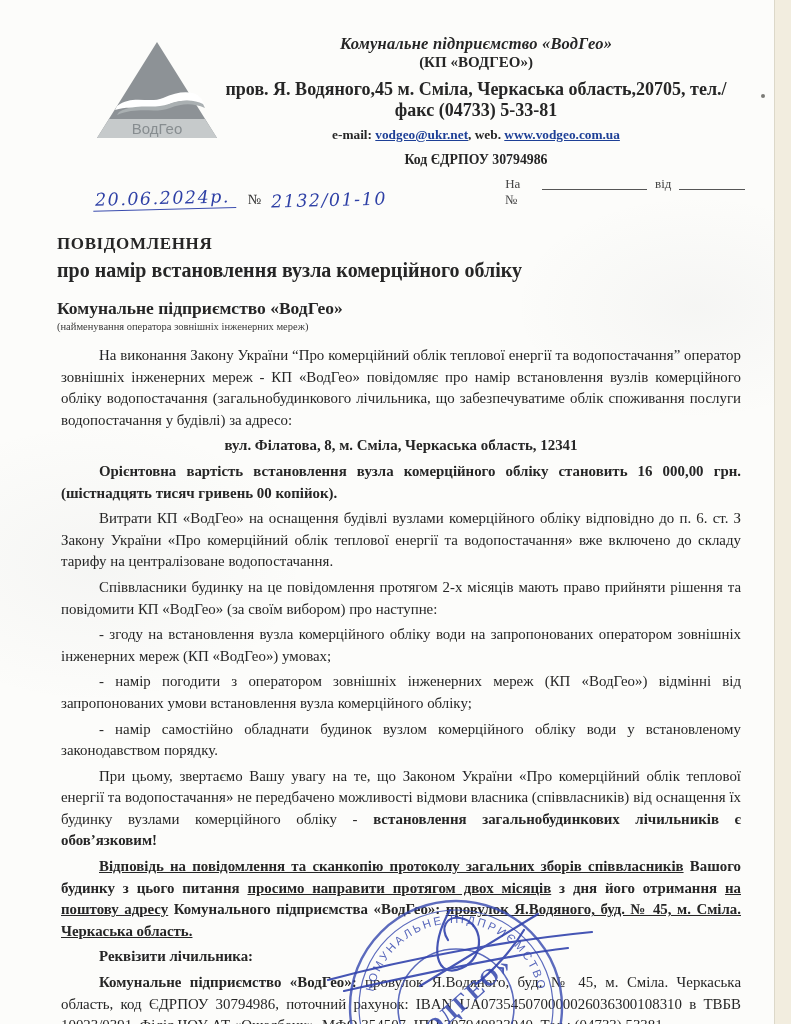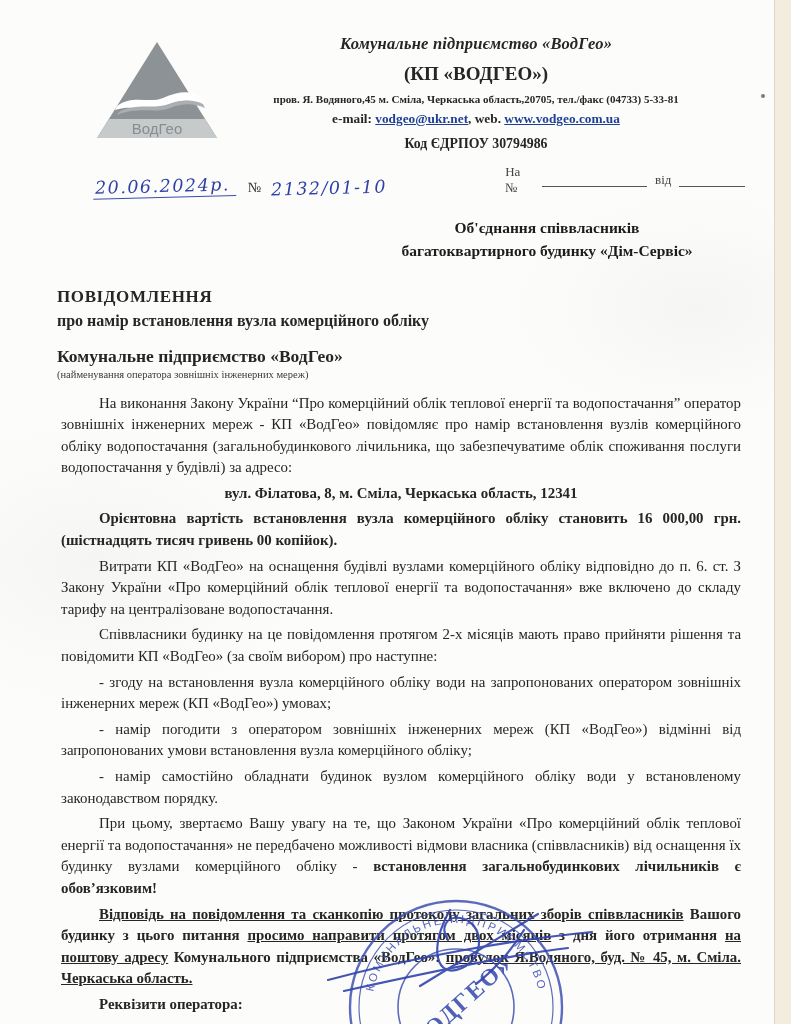--- a/index.html
+++ b/index.html
@@ -17,45 +17,45 @@
     background:#f2eddf; border-left:1px solid #dcd8c9; }
   .scan-dot { position:absolute; left:761px; top:94px; width:4px; height:4px;
     background:#5a5a55; border-radius:50%; opacity:.8; }
   .sheet { position:absolute; left:0; top:0; width:791px; padding:34px 46px 0 57px; box-sizing:border-box; }
 
   
   .letterhead { position:relative; min-height:122px; }
   .logo { position:absolute; left:36px; top:6px; width:128px; height:104px; }
   .head-text { margin-left:150px; text-align:center; }
   .head-company { font-size:16.5px; font-weight:bold; font-style:italic; letter-spacing:.2px; }
-  .head-short { font-size:19px; font-weight:bold; margin-top:9px; }
-  .head-addr { font-size:11px; font-weight:bold; margin-top:8px; }
+  .head-short { font-size:15px; font-weight:bold; margin-top:0; }
+  .head-addr { font-size:18px; font-weight:bold; margin-top:8px; }
   .head-mail { font-size:13.3px; font-weight:bold; margin-top:6px; }
   .head-mail .lnk { color:#1d3f96; text-decoration:underline; }
   .head-code { font-size:13.8px; font-weight:bold; margin-top:9px; }
 
   
   .ref-row { display:flex; align-items:flex-end; margin:16px 0 0 36px; height:26px; }
   .hand { font-family:"DejaVu Serif", serif; font-style:italic; color:#2f41a6;
     font-size:17.5px; letter-spacing:1.5px; white-space:nowrap; transform:rotate(-1.5deg); }
   .hand-date { border-bottom:1.6px solid #3a4cae; padding:0 6px 1px 2px; }
   .ref-no { font-size:14px; margin:0 10px 2px 12px; color:#333; }
-  .ref-right { margin-left:118px; font-size:13px; color:#444; display:flex; align-items:center; margin-bottom:2px; }
+  .ref-right { margin-left:118px; font-size:13px; color:#444; display:flex; align-items:flex-start; margin-bottom:2px; }
   .blank { display:inline-block; border-bottom:1.2px solid #555; height:13px; }
   .blank-a { width:112px; margin:0 8px; }
   .blank-b { width:70px; margin-left:8px; }
 
   
   .recipient { width:352px; margin:18px 22px 0 auto; text-align:center;
     font-weight:bold; font-size:15.5px; line-height:1.5; color:#1c1c1c; }
 
   
   .title-block { text-align:left; margin-top:24px; }
   .title-1 { font-size:17px; font-weight:bold; letter-spacing:.6px; }
-  .title-2 { font-size:16px; font-weight:bold; margin-top:5px; }
+  .title-2 { font-size:20px; font-weight:bold; margin-top:5px; }
   .title-3 { font-size:17.5px; font-weight:bold; margin-top:16px; }
   .title-4 { font-size:10.5px; color:#3a3a3a; margin-top:2px; }
 
   
   .body-text { margin-top:13px; font-size:14.9px; line-height:21.6px; text-align:justify; }
   .body-text p { margin:4px; text-indent:38px; }
   .addr-line { text-align:center; text-indent:0 !important; font-weight:bold; }
   .b { font-weight:bold; }
   .bu { font-weight:bold; text-decoration:underline; }
 
@@ -92,44 +92,40 @@
       <span class="ref-no">№</span>
       <span class="hand">2132/01-10</span>
       <span class="ref-right">
         <span>На №</span>
         <span class="blank blank-a"></span>
         <span>від</span>
         <span class="blank blank-b"></span>
       </span>
     </div>
 
-    <div class="recipient">
-      <div>Об'єднання співвласників</div>
-      <div>багатоквартирного будинку «Дім-Сервіс»</div>
-    </div>
 
     <div class="title-block">
       <div class="title-1">ПОВІДОМЛЕННЯ</div>
       <div class="title-2">про намір встановлення вузла комерційного обліку</div>
       <div class="title-3">Комунальне підприємство «ВодГео»</div>
       <div class="title-4">(найменування оператора зовнішніх інженерних мереж)</div>
     </div>
 
     <div class="body-text">
       <p>На виконання Закону України  “Про комерційний облік теплової енергії та водопостачання” оператор зовнішніх інженерних мереж - КП «ВодГео» повідомляє про намір встановлення  вузлів комерційного обліку водопостачання (загальнобудинкового  лічильника, що забезпечуватиме облік споживання послуги водопостачання у будівлі) за адресо:</p>
       <p class="addr-line">вул. Філатова, 8, м. Сміла, Черкаська область, 12341</p>
       <p class="b">Орієнтовна вартість встановлення вузла комерційного обліку становить   16 000,00 грн. (шістнадцять тисяч гривень 00 копійок).</p>
       <p>Витрати КП «ВодГео» на оснащення будівлі вузлами комерційного обліку відповідно до п. 6. ст. З Закону України «Про комерційний облік теплової енергії та водопостачання» вже включено до складу тарифу на централізоване водопостачання.</p>
       <p>Співвласники будинку на це повідомлення протягом 2-х місяців мають право прийняти рішення та повідомити КП «ВодГео» (за своїм вибором) про наступне:</p>
       <p>-      згоду на встановлення вузла комерційного обліку води на запропонованих оператором зовнішніх інженерних мереж (КП «ВодГео») умовах;</p>
       <p>-      намір погодити з оператором зовнішніх інженерних мереж (КП «ВодГео») відмінні від запропонованих умови встановлення вузла комерційного обліку;</p>
       <p>-      намір самостійно обладнати будинок вузлом комерційного обліку води у встановленому законодавством порядку.</p>
       <p><span>При цьому, звертаємо Вашу увагу на те, що Законом України «Про комерційний облік теплової енергії та водопостачання» не передбачено можливості відмови власника (співвласників) від оснащення їх будинку вузлами комерційного обліку - </span><span class="b">встановлення загальнобудинкових лічильників є обов’язковим!</span></p>
       <p><span class="bu">Відповідь на повідомлення та сканкопію протоколу загальних зборів співвласників</span><span class="b"> Вашого будинку з цього питання </span><span class="bu">просимо направити протягом двох місяців</span><span class="b"> з дня його отримання </span><span class="bu">на поштову адресу</span><span class="b"> Комунального підприємства «ВодГео»: </span><span class="bu">провулок Я.Водяного, буд. № 45, м. Сміла. Черкаська область.</span></p>
-      <p class="b">Реквізити оператора:</p>
+      <p class="b">Реквізити лічильника:</p>
       <p><span class="b">Комунальне підприємство «ВодГео»:</span><span> провулок Я.Водяного, буд. № 45, м. Сміла. Черкаська область, код ЄДРПОУ 30794986, поточний рахунок: IBAN UA073545070000026036300108310 в ТВБВ 10023/0391,  Філія ЧОУ АТ «Ощадбанк», МФО 354507, ІПН 307949823040, Тел.: (04733) 53381,</span></p>
 
     </div>
 
   </div>
 
   <svg class="overlay" style="left:342px; top:893px; width:228px; height:228px;" viewBox="0 0 228 228">
     <g stroke="#3a4cb0" fill="none" opacity="0.82">
       <circle cx="114" cy="114" r="106" stroke-width="2.4"></circle>
       <circle cx="114" cy="114" r="97" stroke-width="1.2"></circle>

